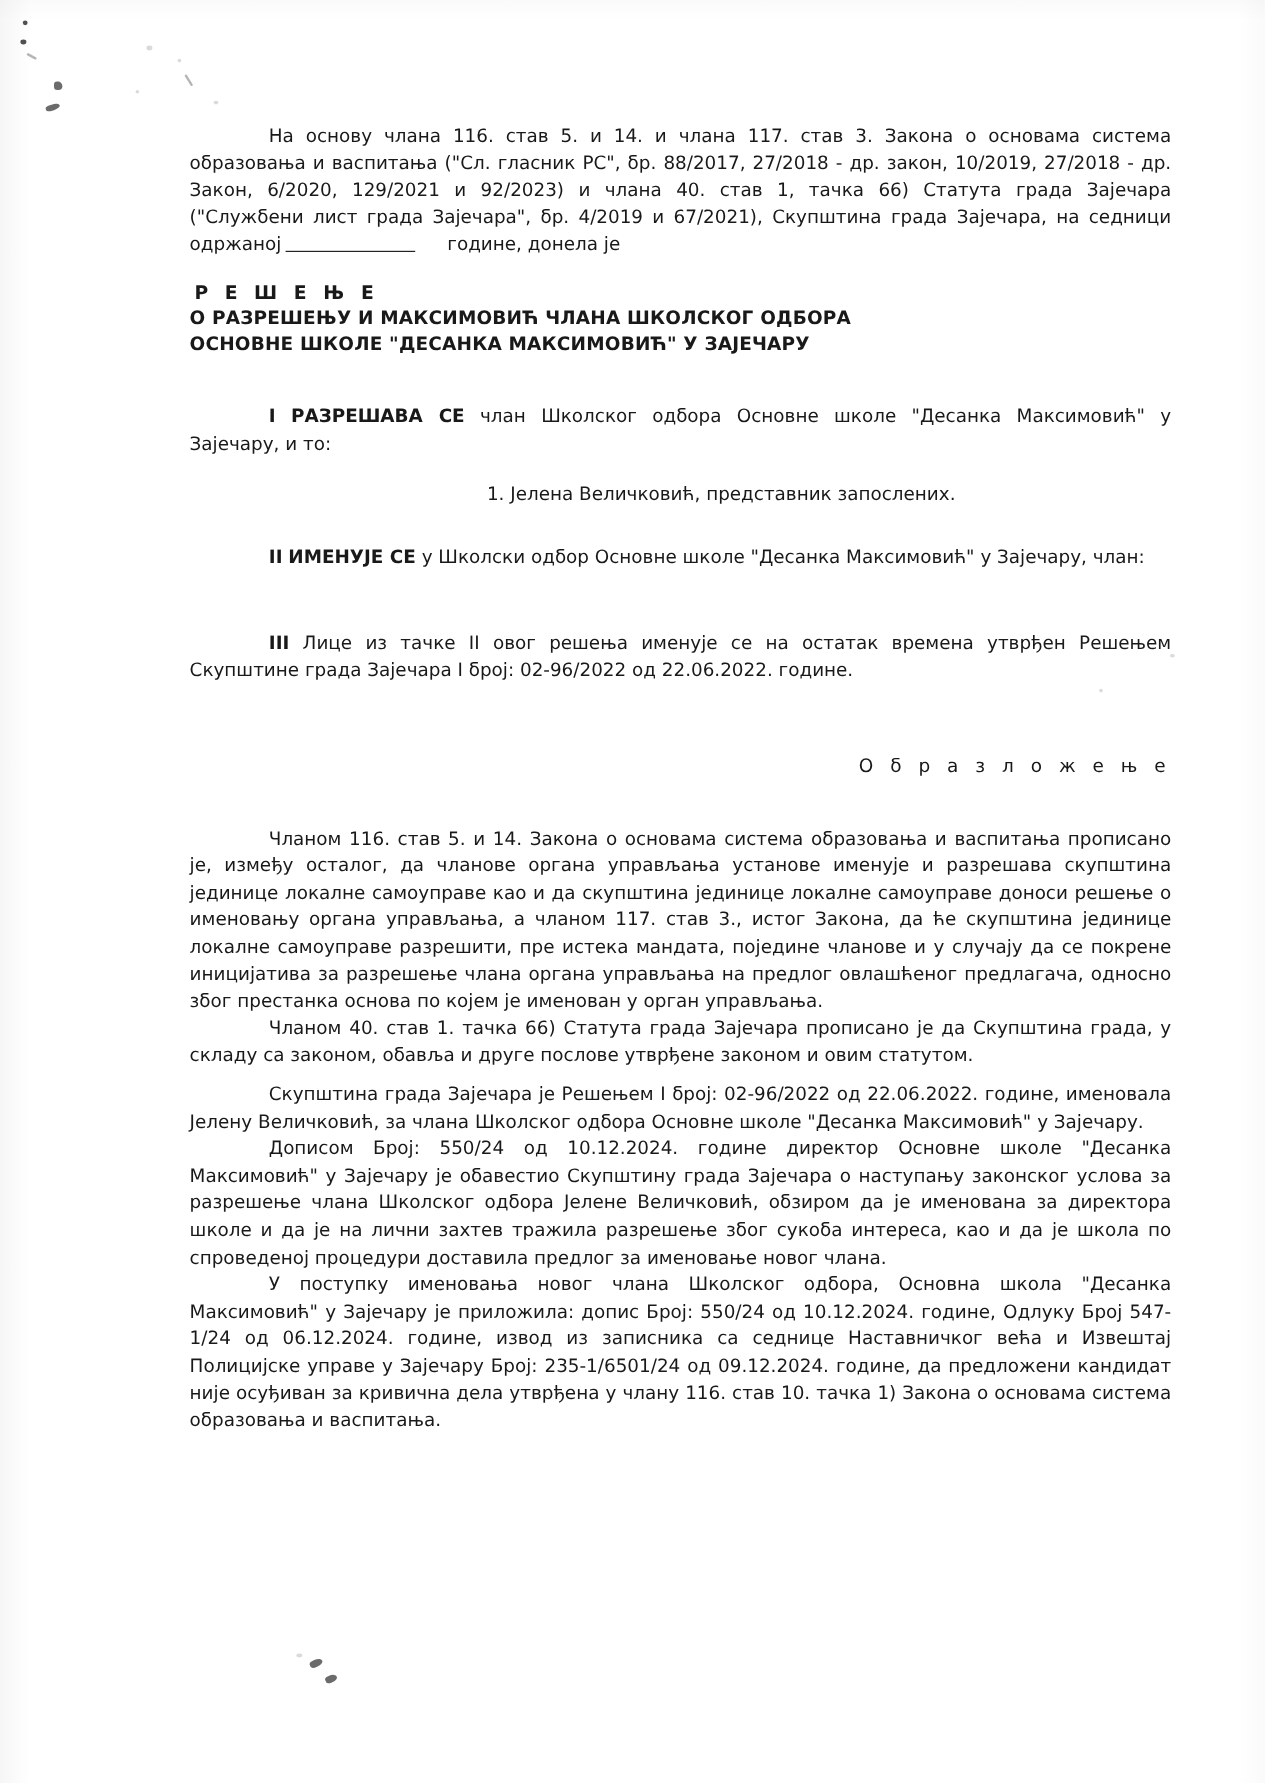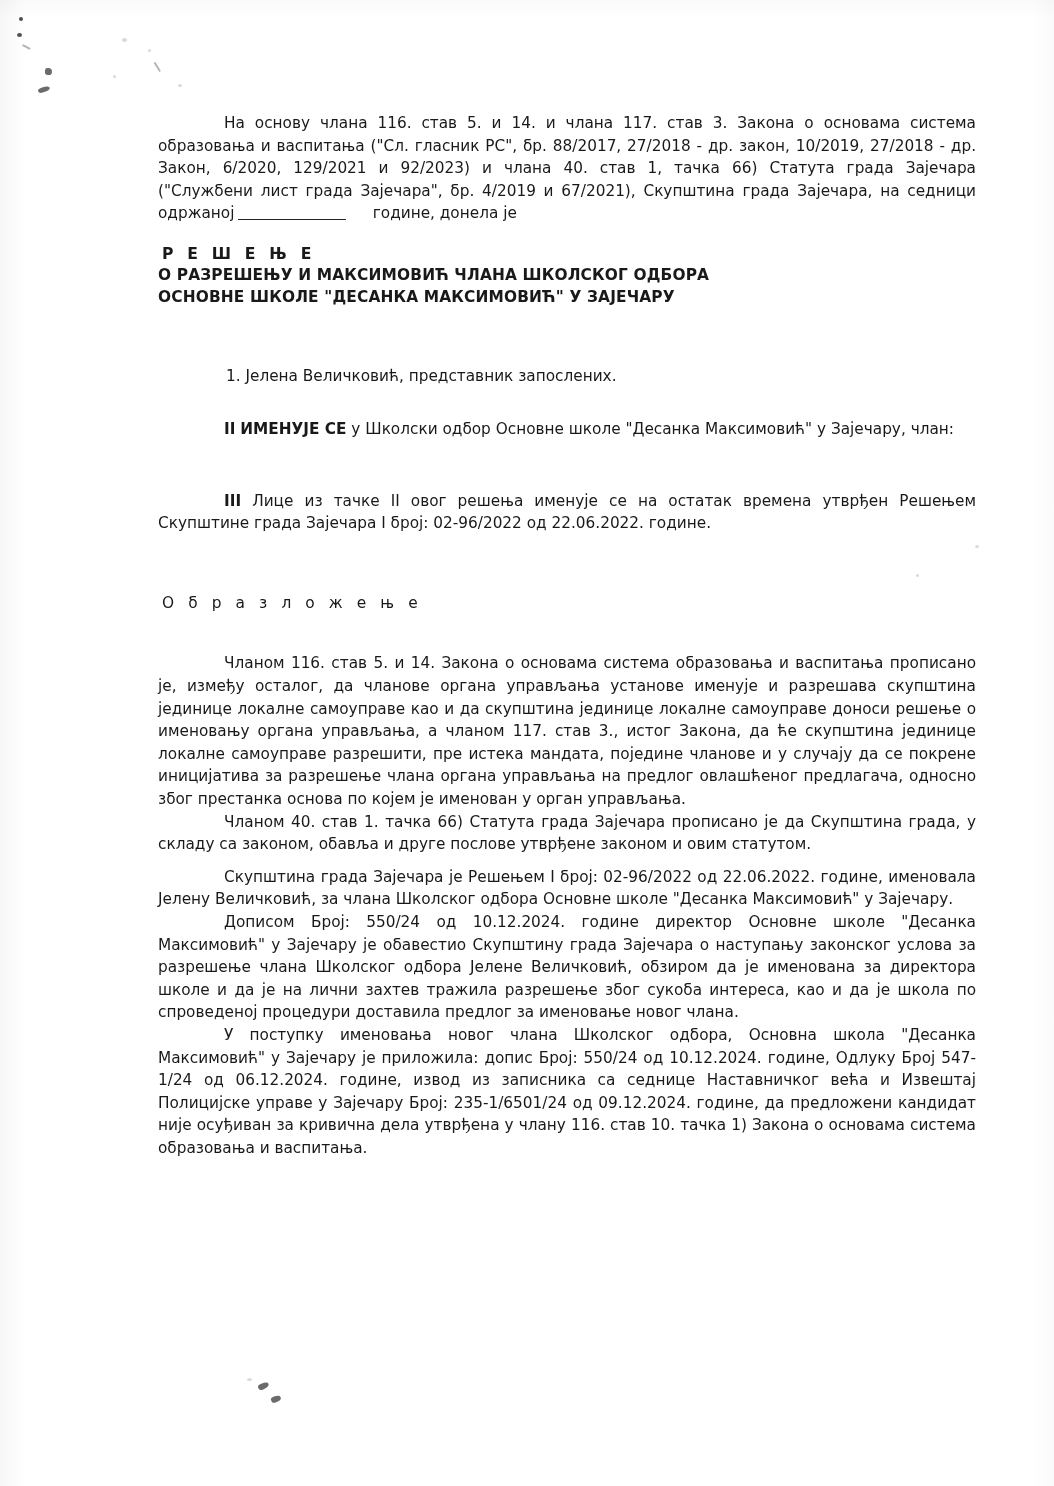--- a/index.html
+++ b/index.html
@@ -22,21 +22,21 @@
     
     background-image:
       linear-gradient(to right, rgba(0,0,0,0.035) 0px, rgba(0,0,0,0.0) 26px),
       linear-gradient(to bottom, rgba(0,0,0,0.02) 0px, rgba(0,0,0,0.0) 18px),
       linear-gradient(to left, rgba(0,0,0,0.02) 0px, rgba(0,0,0,0.0) 22px);
   }
 
   .doc {
     position: absolute;
     left: 158px;
-    top: 112px;
+    top: 102px;
     width: 818px;
     color: #191919;
     font-size: 15.3px;
     line-height: 22.6px;
     text-align: justify;
     text-justify: inter-word;
   }
 
   
   .para {
@@ -72,26 +72,26 @@
   
   .roman {
     font-weight: bold;
   }
   .lead-bold { font-weight: bold; }
 
   
   .list-item {
     margin: 0;
     padding-left: 68px;
-    text-align: left;
+    text-align: center;
   }
 
   
   .expl-heading {
-    text-align: left;
+    text-align: right;
     font-size: 15.4px;
     letter-spacing: 4.6px;
     font-weight: normal;
     padding-left: 4px;
   }
 
   
   .blank-line {
     display: inline-block;
     width: 108px;
@@ -155,20 +155,23 @@
     <div class="spacer-md"></div>
 
     <div class="title-block">
       <div class="title-main">Р Е Ш Е Њ Е</div>
       <div class="title-sub">О РАЗРЕШЕЊУ И МАКСИМОВИЋ ЧЛАНА ШКОЛСКОГ ОДБОРА</div>
       <div class="title-sub">ОСНОВНЕ ШКОЛЕ "ДЕСАНКА МАКСИМОВИЋ" У ЗАЈЕЧАРУ</div>
     </div>
 
     <div class="spacer-xl"></div>
 
+    <p class="para"><span class="roman">I</span>
+      <span class="lead-bold">РАЗРЕШАВА СЕ</span>
+      <span>члан Школског одбора Основне школе "Десанка Максимовић" у Зајечару, и то:</span></p>
 
     <div class="spacer-md"></div>
 
     <p class="list-item">1. Јелена Величковић, представник запослених.</p>
 
     <div class="spacer-lg"></div>
 
     <p class="para"><span class="roman">II</span>
       <span class="lead-bold">ИМЕНУЈЕ СЕ</span>
       <span>у Школски одбор Основне школе "Десанка Максимовић" у Зајечару, члан:</span></p>

